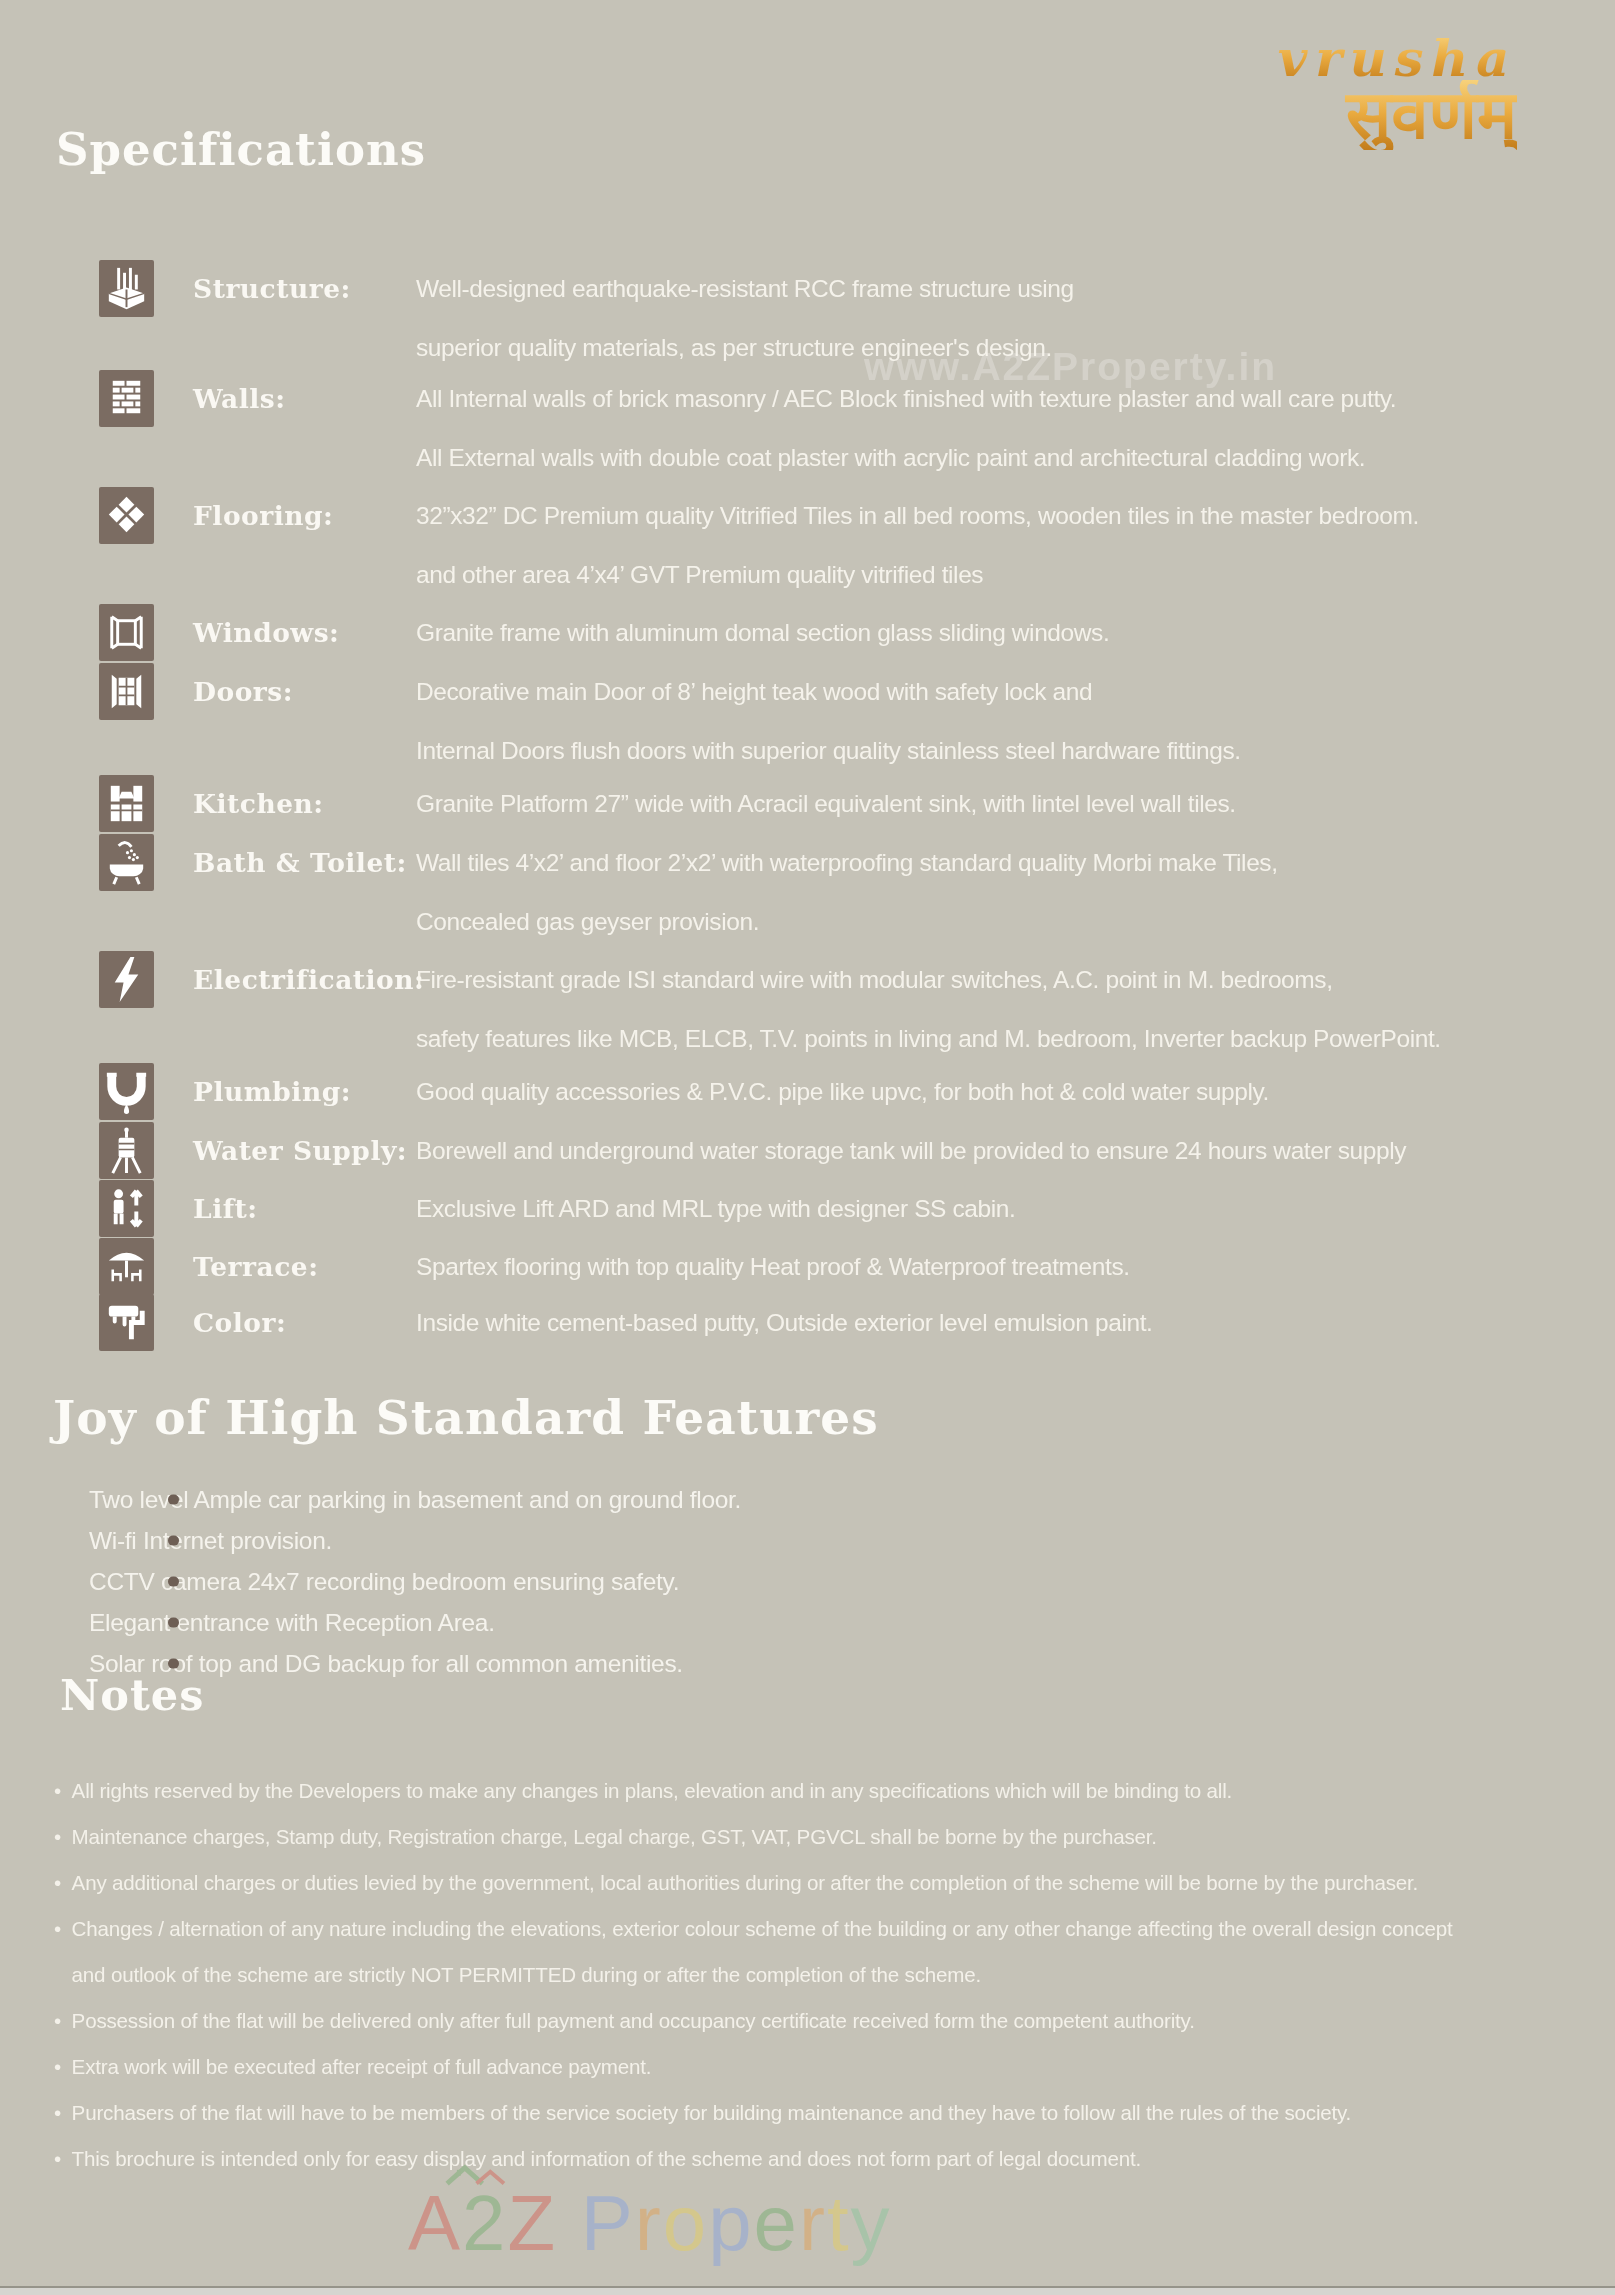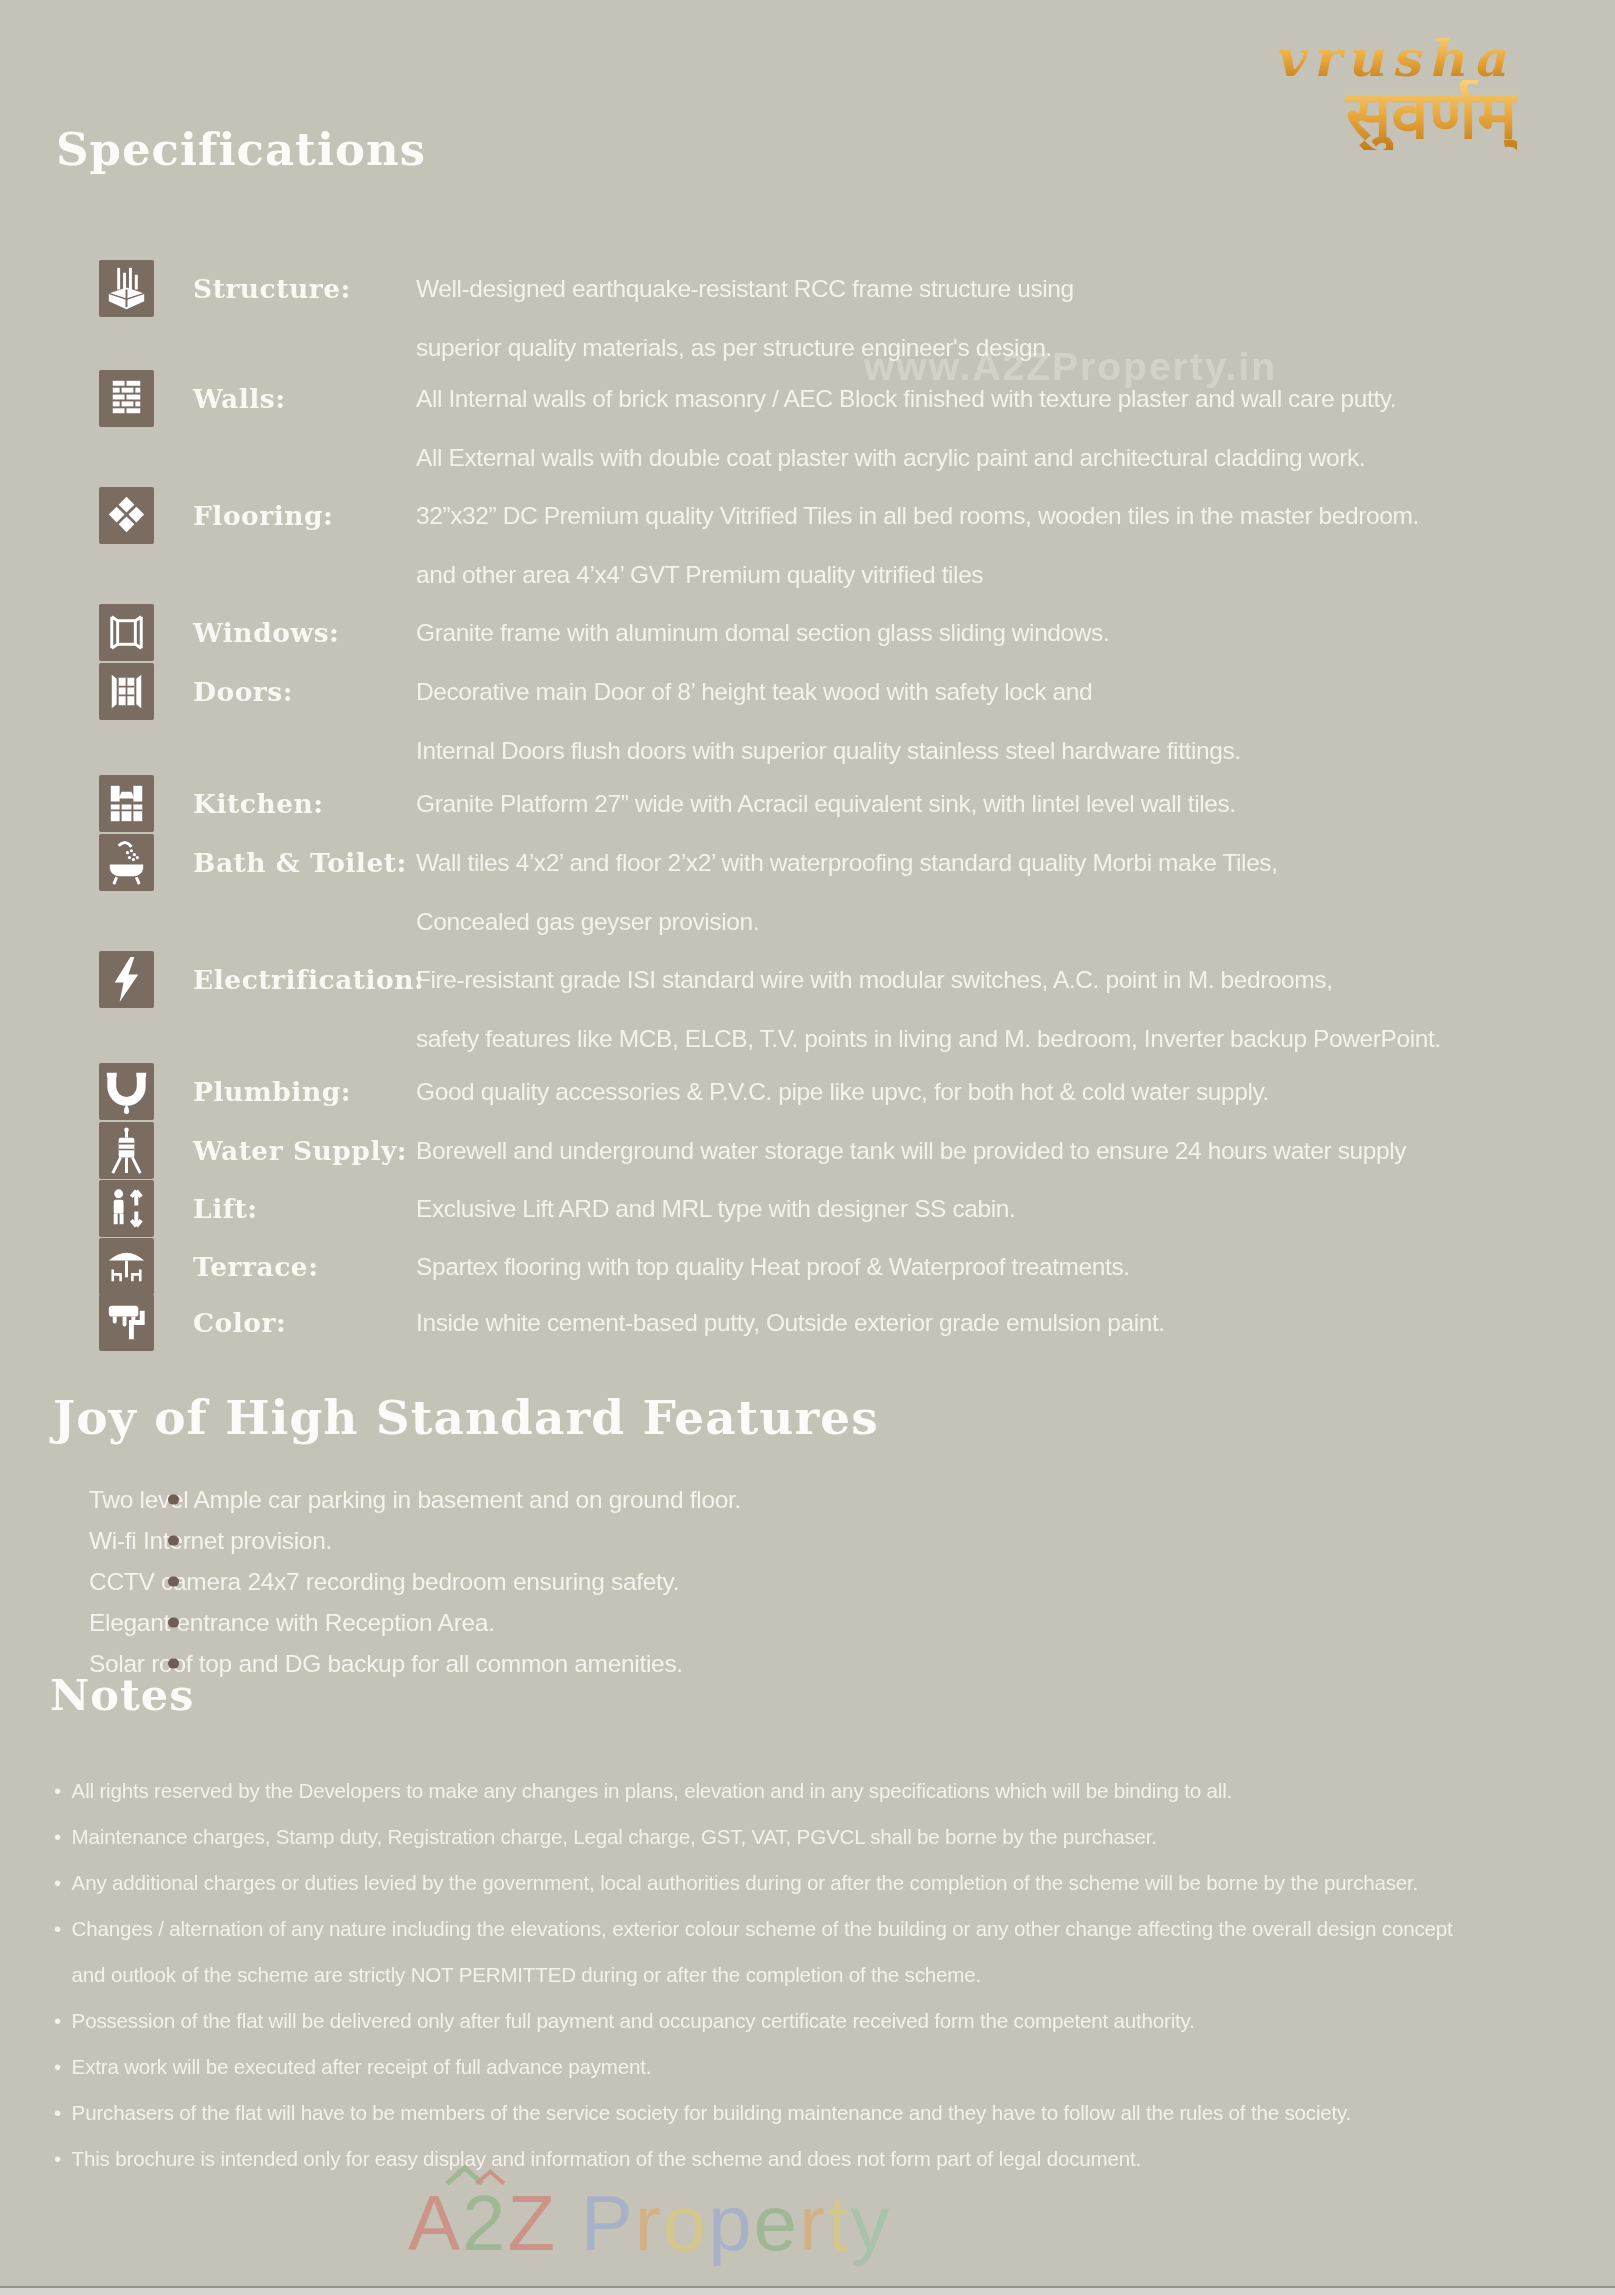--- a/index.html
+++ b/index.html
@@ -2,21 +2,21 @@
 <html><head>
 <meta charset="utf-8">
 <style>
   html,body{margin:0;padding:0;background:#9a998f;}
   #page{position:relative;width:1615px;height:2296px;background:#c5c2b7;overflow:hidden;
         font-family:"Liberation Sans",sans-serif;}
   
   .slab{font-family:"DejaVu Serif",serif;font-weight:bold;color:#fcfbf7;text-align:right;}
   #title{position:absolute;left:56px;top:123px;font-size:45px;letter-spacing:1px;}
   #features-heading{position:absolute;left:53px;top:1390px;font-size:47px;letter-spacing:1px;}
-  #notes-heading{position:absolute;left:50px;top:1670px;font-size:43px;letter-spacing:1px;}
+  #notes-heading{position:absolute;left:60px;top:1670px;font-size:43px;letter-spacing:1px;}
   
   #logo{position:absolute;right:98px;top:33px;text-align:right;}
   .gold{background:linear-gradient(180deg,#f7d27c 0%,#e9aa3f 48%,#c27c1b 100%);
         -webkit-background-clip:text;background-clip:text;color:transparent;}
   #logo-line1{font-family:"DejaVu Serif",serif;font-style:italic;font-weight:bold;
               font-size:51px;letter-spacing:7.8px;line-height:1;}
   #logo-line2{font-family:"DejaVu Sans",sans-serif;font-weight:bold;
               font-size:67px;line-height:1.05;margin-top:-3.9px;}
   
   .spec-row{position:absolute;left:0;width:1615px;}
@@ -272,21 +272,21 @@
   <div class="spec-row" style="top:1293px">
     <span class="tile">
       <svg viewBox="0 0 56 58">
         <rect x="10" y="12" width="30" height="11" rx="3" fill="#fff"></rect>
         <path d="M14 23 v5 a2 2 0 0 0 4 0 v-5 Z M24 23 v8 a2 2 0 0 0 4 0 v-8 Z M33 23 v4 a2 2 0 0 0 4 0 v-4 Z" fill="#fff"></path>
         <path d="M44 17 v12 h-11 v17" stroke="#fff" stroke-width="5" fill="none"></path>
         </svg>
       </span>
     <span class="spec-label">Color:</span>
     <div class="spec-desc">
-      <div class="dline">Inside white cement-based putty, Outside exterior grade emulsion paint.</div>
+      <div class="dline">Inside white cement-based putty, Outside exterior level emulsion paint.</div>
     </div>
   </div>
 
   <div id="features-heading" class="slab">Joy of High Standard Features</div>
   <div id="features-list">
     <div class="feat">
         <span class="dot"></span>
         <span>Two level Ample car parking in basement and on ground floor.</span>
       </div>
     <div class="feat">

